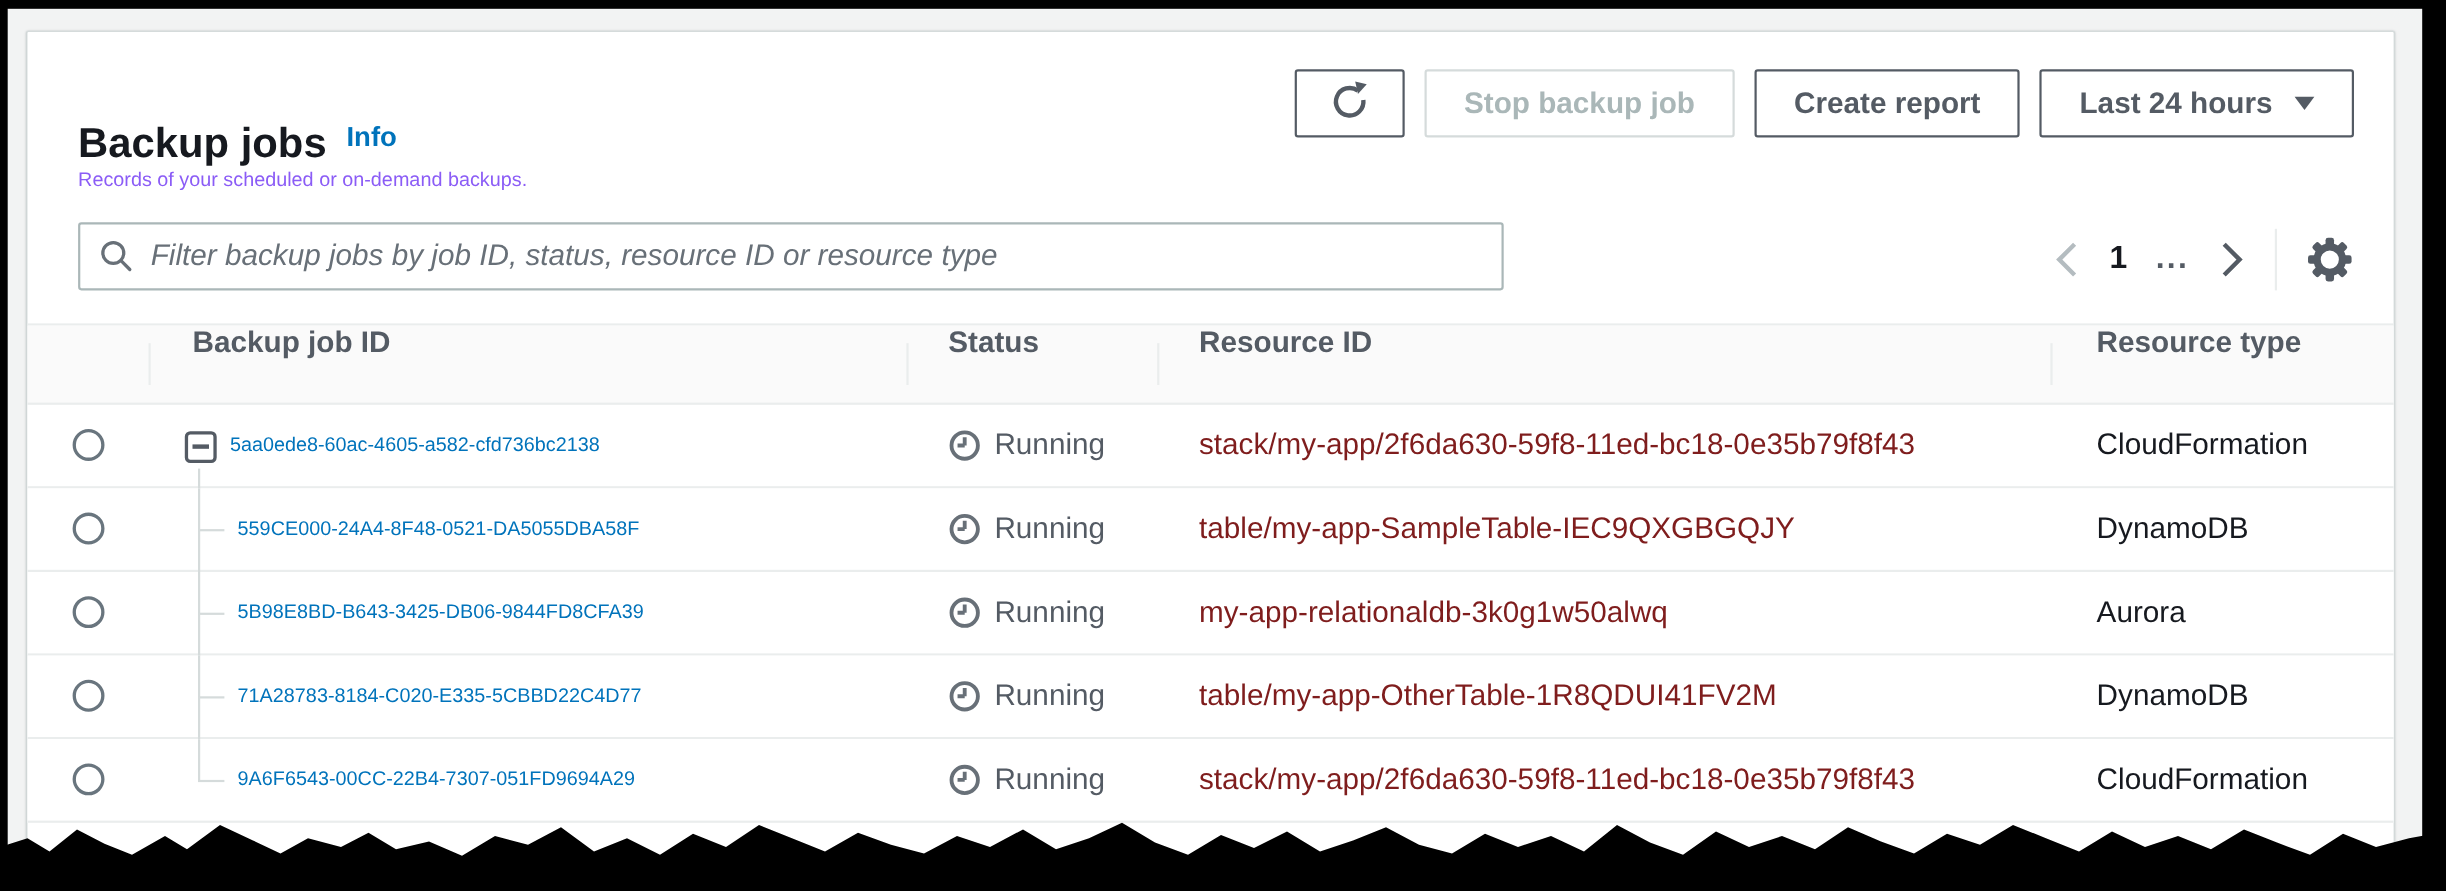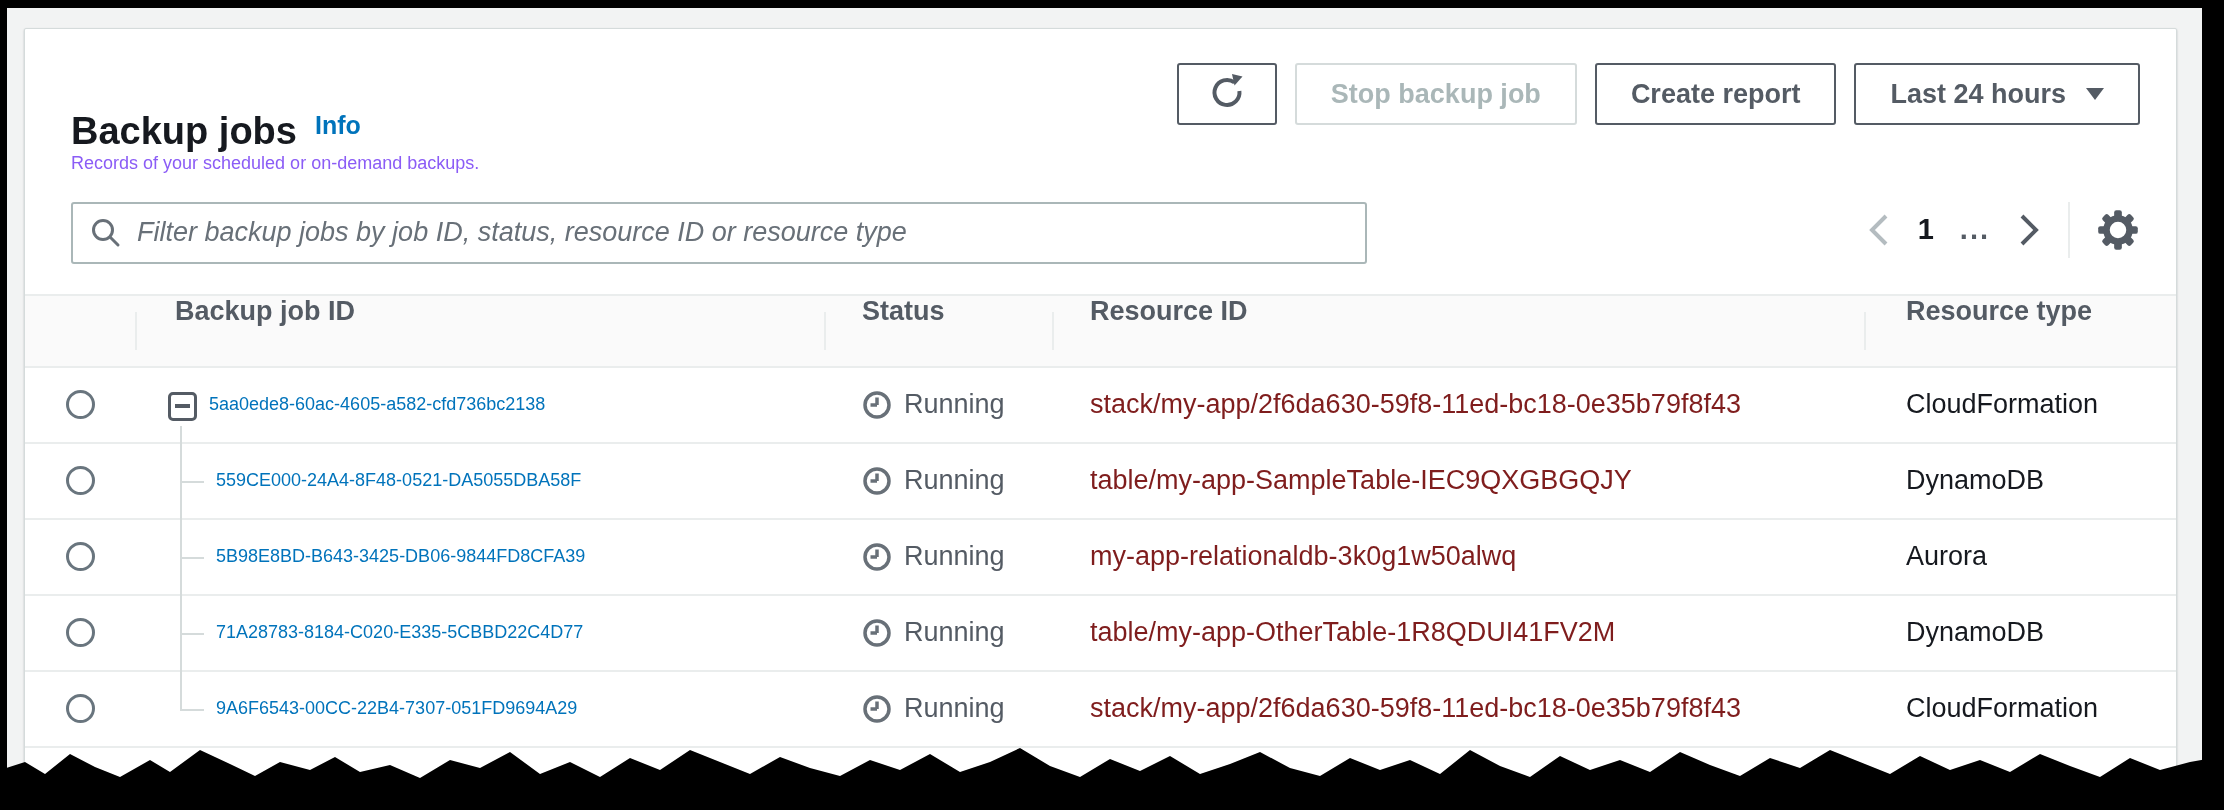--- a/index.html
+++ b/index.html
@@ -16,21 +16,21 @@
   .info-link{font-size:25px;font-weight:700;color:#0073bb;cursor:pointer;}
   .subtitle{font-size:18px;color:#8b5cf6;}
   .toolbar{display:flex;gap:18px;align-items:flex-start;}
   .btn{height:62px;background:#fff;border:2px solid #545b64;border-radius:3px;color:#545b64;
        font-family:"Liberation Sans",sans-serif;font-size:27px;font-weight:700;padding:0 34px;
        display:flex;align-items:center;justify-content:center;cursor:pointer;white-space:nowrap;}
   .btn.disabled{border-color:#d5dbdb;color:#aab7b8;cursor:default;}
   .btn.iconbtn{width:100px;padding:0;}
   .caret-down{width:0;height:0;border-left:9px solid transparent;border-right:9px solid transparent;
               border-top:12px solid #545b64;margin-left:20px;}
-  .filter-row{display:flex;justify-content:space-between;align-items:flex-start;margin-top:28px;}
+  .filter-row{display:flex;justify-content:space-between;align-items:flex-end;margin-top:28px;}
   .filter-box{position:relative;width:1296px;}
   .filter-box input{width:100%;height:62px;border:2px solid #aab7b8;border-radius:3px;background:#fff;
        font-family:"Liberation Sans",sans-serif;font-size:27px;color:#16191f;padding:0 20px 0 64px;outline:none;}
   .filter-box input::placeholder{color:#687078;font-style:italic;opacity:1;}
   .search-ic{position:absolute;left:18px;top:14px;}
   .pagination{display:flex;align-items:center;gap:26px;}
   .pg-item{display:flex;align-items:center;justify-content:center;cursor:pointer;}
   .pg-num{font-size:29px;font-weight:700;color:#16191f;}
   .pg-ellipsis{font-size:29px;font-weight:700;color:#545b64;letter-spacing:2px;}
   .pg-divider{width:2px;height:56px;background:#eaeded;}

